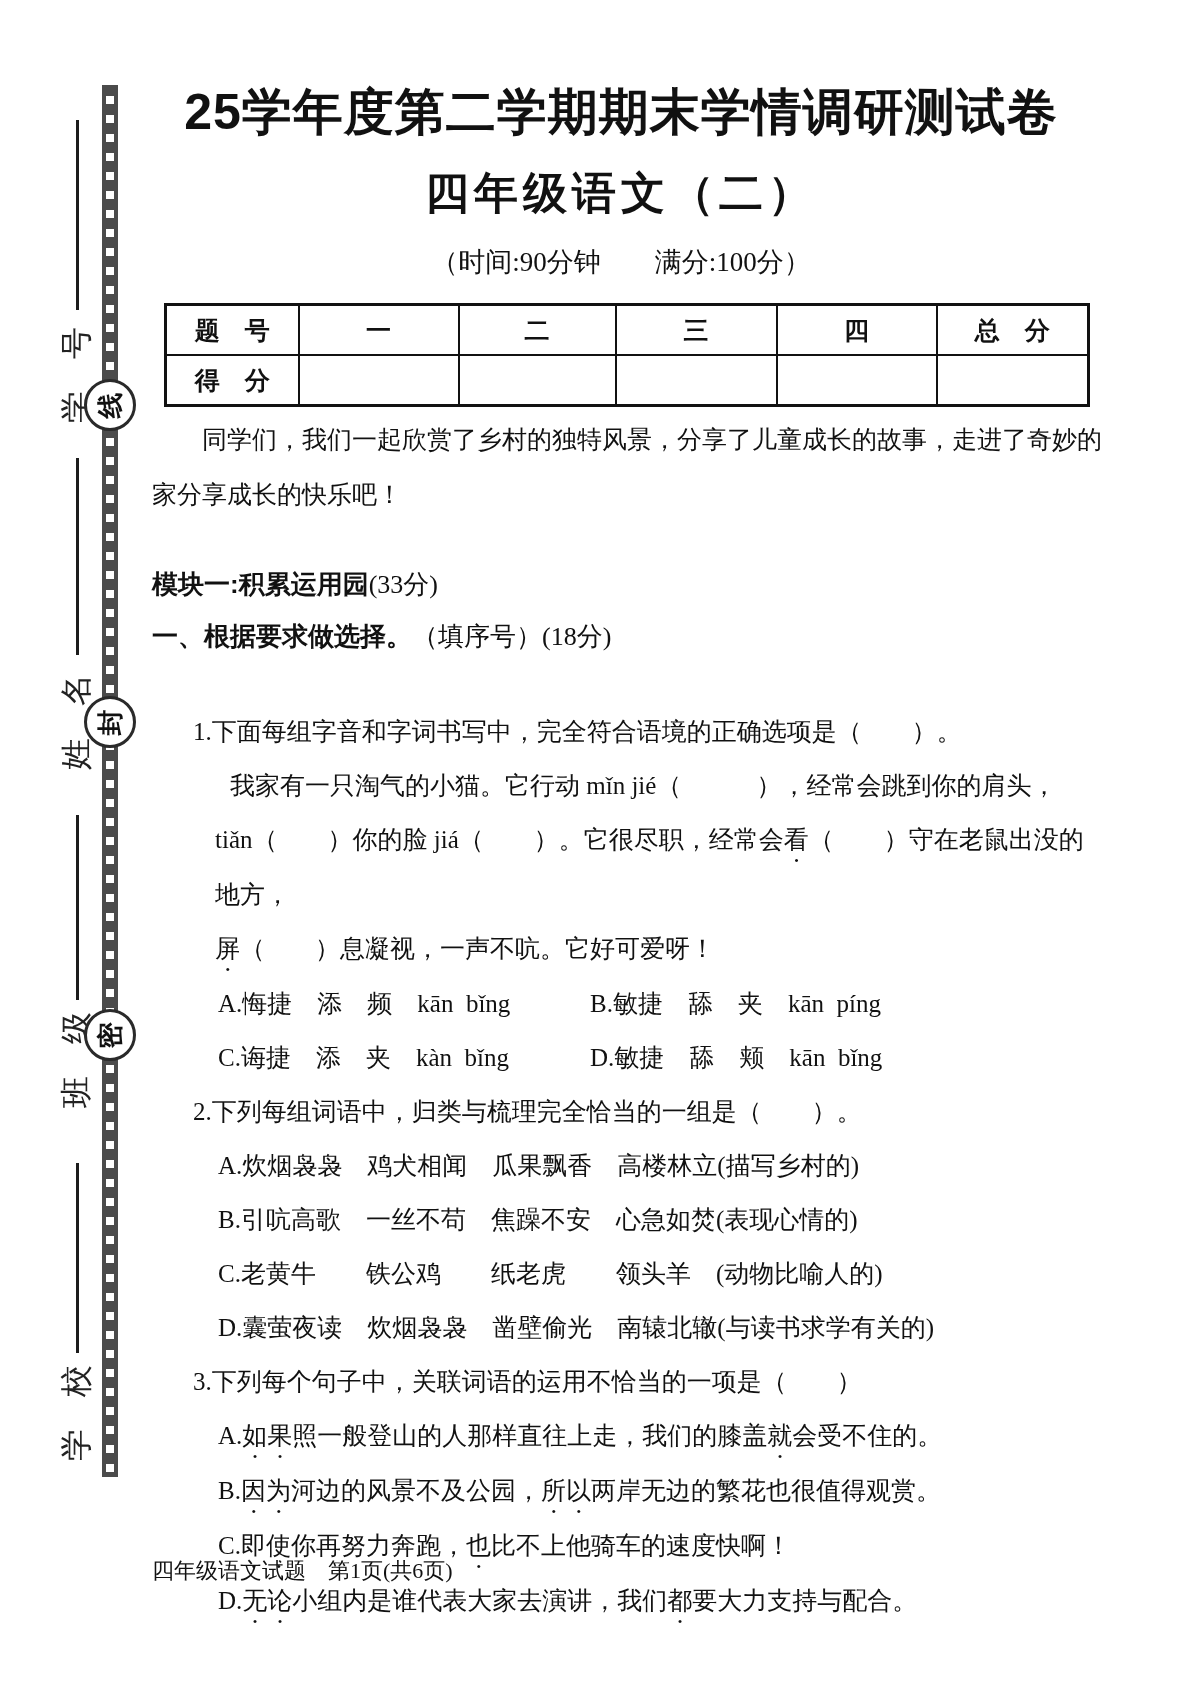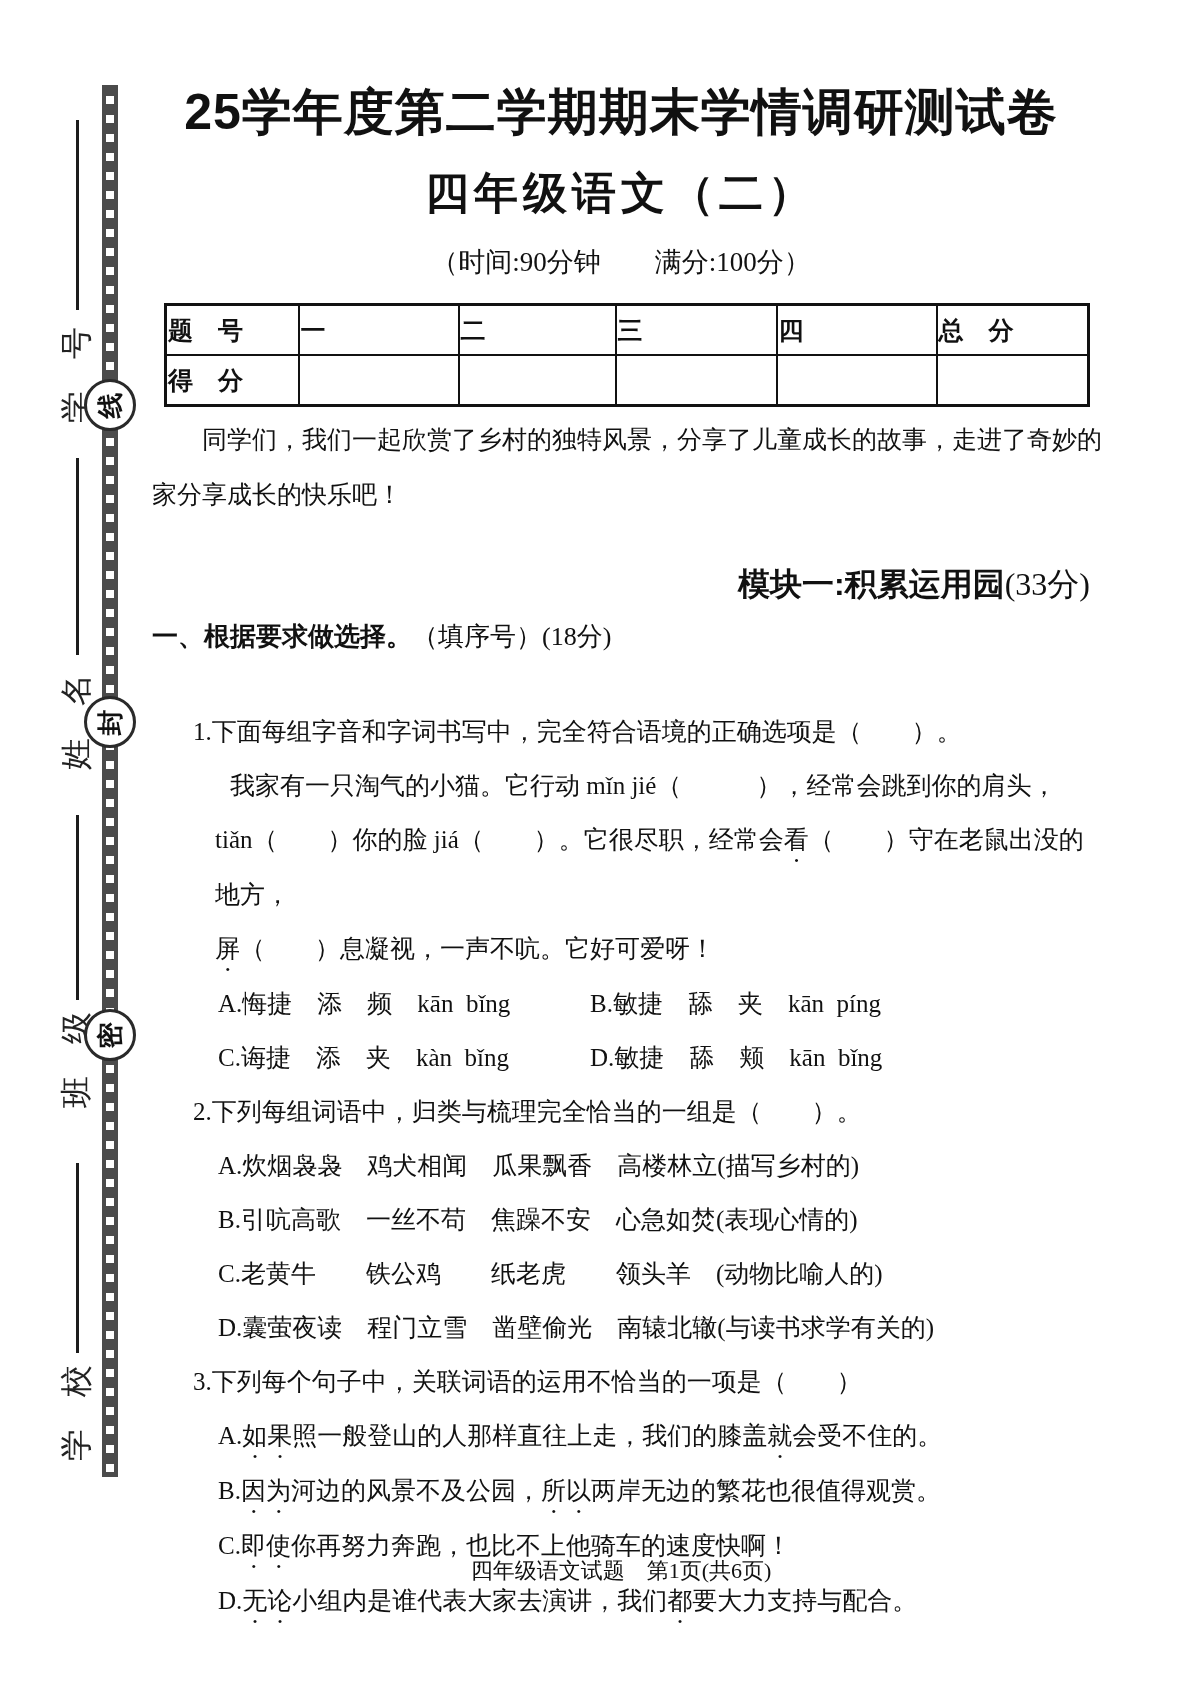--- a/index.html
+++ b/index.html
@@ -21,45 +21,45 @@
 
   
   .content{position:absolute;left:152px;top:0;width:938px;}
   .hdr{position:absolute;top:84px;left:0;width:100%;text-align:center;}
   .title{font-family:"Liberation Sans","DejaVu Sans",sans-serif;font-weight:900;
          font-size:50px;line-height:56px;letter-spacing:1px;white-space:nowrap;}
   .subtitle{margin-top:28px;font-weight:bold;font-size:44px;line-height:52px;letter-spacing:5px;}
   .meta{margin-top:26px;font-size:27px;line-height:32px;white-space:pre;}
 
   table.score{position:absolute;top:303px;left:12px;border-collapse:collapse;table-layout:fixed;}
-  table.score td,table.score th{border:2px solid #111;height:46px;text-align:left;vertical-align:middle;
+  table.score td,table.score th{border:2px solid #111;height:46px;text-align:center;vertical-align:middle;
          font-family:"Liberation Sans","DejaVu Sans",sans-serif;font-weight:bold;font-size:25px;white-space:pre;}
   table.score{border:3px solid #111;}
 
   .intro{position:absolute;top:412px;left:0;width:100%;font-size:25px;}
   .intro div{line-height:55px;white-space:pre;}
   .intro div:first-child{text-indent:50px;}
 
-  .module-head{position:absolute;top:566px;width:100%;text-align:right;font-size:32px;line-height:36px;white-space:pre;}
+  .module-head{position:absolute;top:566px;width:100%;text-align:left;font-size:26px;line-height:36px;white-space:pre;}
   .section-head{position:absolute;top:618px;left:0;font-size:26px;line-height:36px;white-space:pre;}
   .b{font-family:"Liberation Sans","DejaVu Sans",sans-serif;font-weight:bold;}
 
   .qblock{position:absolute;top:705px;left:0;width:100%;font-size:25px;}
   .qblock p{margin:0;line-height:54px;white-space:pre-wrap;}
   .indent-q{padding-left:41px;}
   .indent-p1{padding-left:78px;}
   .indent-p2{padding-left:63px;}
   .indent-opt{padding-left:66px;}
   .optrow{display:flex;}
   .optrow .optA{width:372px;flex:0 0 auto;}
 
   .em{ text-emphasis:filled dot #111;-webkit-text-emphasis:filled dot #111;
        text-emphasis-position:under left;-webkit-text-emphasis-position:under left;}
 
-  .footer{position:absolute;top:1556px;width:100%;text-align:center;font-size:22px;white-space:pre;}
+  .footer{position:absolute;top:1556px;width:100%;text-align:left;font-size:22px;white-space:pre;}
 </style>
 </head>
 <body>
 
 <div class="page">
 
   <aside class="rail">
     <div class="dash-band"></div>
 
     <div class="vline" style="top:120px;height:190px;"></div>
@@ -134,21 +134,21 @@
       <p class="indent-p1"><span>我家有一只淘气的小猫。它行动 mǐn jié（　　　），经常会跳到你的肩头，</span></p>
       <p class="indent-p2"><span>tiǎn（　　）你的脸 jiá（　　）。它很尽职，经常会</span><span class="em">看</span><span>（　　）守在老鼠出没的地方，</span></p>
       <p class="indent-p2"><span class="em">屏</span><span>（　　）息凝视，一声不吭。它好可爱呀！</span></p>
       <p class="indent-opt optrow"><span class="optA">A.悔捷　添　频　kān  bǐng</span><span>B.敏捷　舔　夹　kān  píng</span></p>
       <p class="indent-opt optrow"><span class="optA">C.诲捷　添　夹　kàn  bǐng</span><span>D.敏捷　舔　颊　kān  bǐng</span></p>
 
       <p class="indent-q">2.下列每组词语中，归类与梳理完全恰当的一组是（　　）。</p>
       <p class="indent-opt">A.炊烟袅袅　鸡犬相闻　瓜果飘香　高楼林立(描写乡村的)</p>
       <p class="indent-opt">B.引吭高歌　一丝不苟　焦躁不安　心急如焚(表现心情的)</p>
       <p class="indent-opt">C.老黄牛　　铁公鸡　　纸老虎　　领头羊　(动物比喻人的)</p>
-      <p class="indent-opt">D.囊萤夜读　程门立雪　凿壁偷光　南辕北辙(与读书求学有关的)</p>
+      <p class="indent-opt">D.囊萤夜读　炊烟袅袅　凿壁偷光　南辕北辙(与读书求学有关的)</p>
 
       <p class="indent-q">3.下列每个句子中，关联词语的运用不恰当的一项是（　　）</p>
       <p class="indent-opt"><span>A.</span><span class="em">如果</span><span>照一般登山的人那样直往上走，我们的膝盖</span><span class="em">就</span><span>会受不住的。</span></p>
       <p class="indent-opt"><span>B.</span><span class="em">因为</span><span>河边的风景不及公园，</span><span class="em">所以</span><span>两岸无边的繁花也很值得观赏。</span></p>
       <p class="indent-opt"><span>C.</span><span class="em">即使</span><span>你再努力奔跑，</span><span class="em">也</span><span>比不上他骑车的速度快啊！</span></p>
       <p class="indent-opt"><span>D.</span><span class="em">无论</span><span>小组内是谁代表大家去演讲，我们</span><span class="em">都</span><span>要大力支持与配合。</span></p>
     </div>
 
     <div class="footer">四年级语文试题　第1页(共6页)</div>
   </main>

